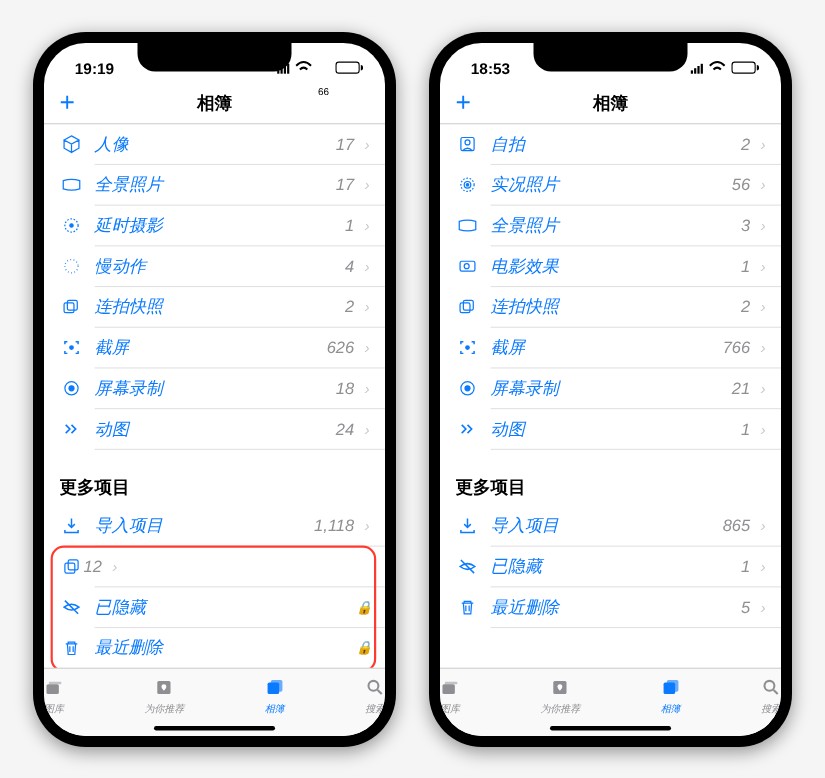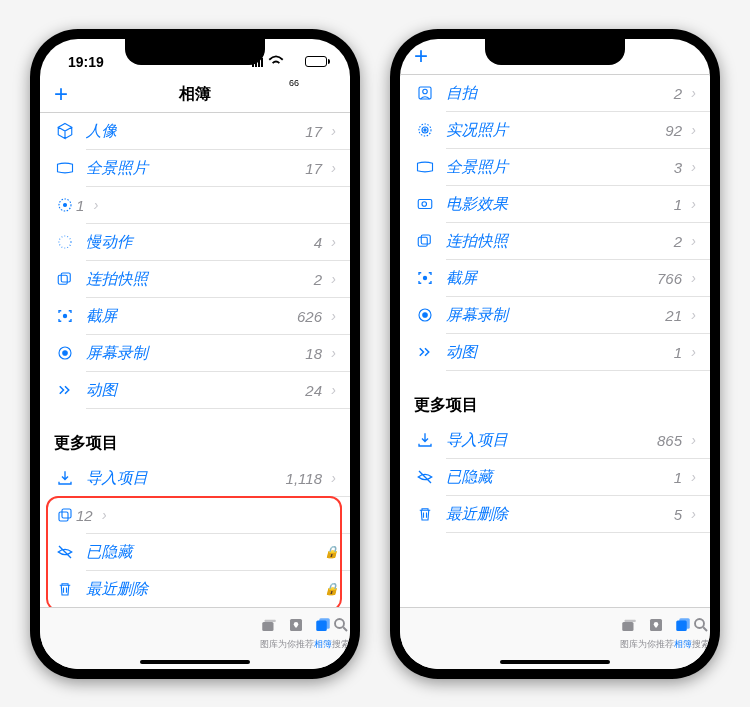--- a/index.html
+++ b/index.html
@@ -124,24 +124,25 @@
     border: 2px solid #ff3b2f;
     border-radius: 12px;
     left: 6px; right: 8px;
     pointer-events: none;
     z-index: 5;
   }
   .tabbar {
     height: 62px;
     border-top: 0.5px solid #d0d0d0;
     display: flex;
-    justify-content: flex-end;
+    justify-content: space-between;
     align-items: flex-start;
     padding-top: 6px;
     background: #f9f9f9;
+    font-style: italic;
   }
   .tab {
     display: flex;
     flex-direction: column;
     align-items: center;
     gap: 2px;
     color: #8e8e93;
     font-size: 9px;
   }
   .tab.active { color: #0a7aff; }
@@ -215,20 +216,21 @@
           <span class="count">17</span>
           <span class="chev">›</span>
         </div>
         <div class="row">
           <span class="icon">
             <svg viewBox="0 0 24 24" fill="none" stroke="currentColor" stroke-width="1.5">
               <circle cx="12" cy="12" r="8" stroke-dasharray="2 2"></circle>
               <circle cx="12" cy="12" r="2" fill="currentColor"></circle>
             </svg>
           </span>
+          <span class="label">延时摄影</span>
           <span class="count">1</span>
           <span class="chev">›</span>
         </div>
         <div class="row">
           <span class="icon">
             <svg viewBox="0 0 24 24" fill="none" stroke="currentColor" stroke-width="1.5">
               <circle cx="12" cy="12" r="8" stroke-dasharray="1 3"></circle>
             </svg>
           </span>
           <span class="label">慢动作</span>
@@ -359,20 +361,39 @@
           </span>
           <span>搜索</span>
         </div>
       </div>
       <div class="home-ind"></div>
     </div>
   </div>
 <div class="phone">
     <div class="screen">
       <div class="notch"></div>
+      <div class="statusbar">
+        <span>18:53</span>
+        <span class="status-icons">
+          <span class="sig-bars">
+            <span></span>
+            <span></span>
+            <span></span>
+            <span></span>
+          </span>
+    <svg width="14" height="10" viewBox="0 0 16 12">
+            <path d="M8 10 Q8 10 8 10 M5 7 Q8 4 11 7 M2 4 Q8 -2 14 4" fill="none" stroke="#000" stroke-width="1.6"></path>
+          </svg>
+
+    <span class="batt">
+            <span class="batt-body"><span class="batt-fill" style="width:20px"></span></span>
+            <span class="batt-cap"></span>
+          </span>
+        </span>
+      </div>
       <div class="navbar">
         <span class="plus">+</span>
         <span class="title">相簿</span>
       </div>
       <div class="content" style="position: relative; border-radius: 17px;">
         <div class="row">
           <span class="icon">
             <svg viewBox="0 0 24 24" fill="none" stroke="currentColor" stroke-width="1.5">
               <rect x="4" y="4" width="16" height="16" rx="2"></rect>
               <circle cx="12" cy="10" r="3"></circle>
@@ -385,21 +406,21 @@
         </div>
         <div class="row">
           <span class="icon">
             <svg viewBox="0 0 24 24" fill="none" stroke="currentColor" stroke-width="1.5">
               <circle cx="12" cy="12" r="8" stroke-dasharray="2 2"></circle>
               <circle cx="12" cy="12" r="4"></circle>
               <circle cx="12" cy="12" r="1.5" fill="currentColor"></circle>
             </svg>
           </span>
           <span class="label">实况照片</span>
-          <span class="count">92</span>
+          <span class="count">56</span>
           <span class="chev">›</span>
         </div>
         <div class="row">
           <span class="icon">
             <svg viewBox="0 0 24 24" fill="none" stroke="currentColor" stroke-width="1.5">
               <path d="M2 7 Q12 4 22 7 L22 17 Q12 20 2 17 Z"></path>
             </svg>
           </span>
           <span class="label">全景照片</span>
           <span class="count">3</span>

